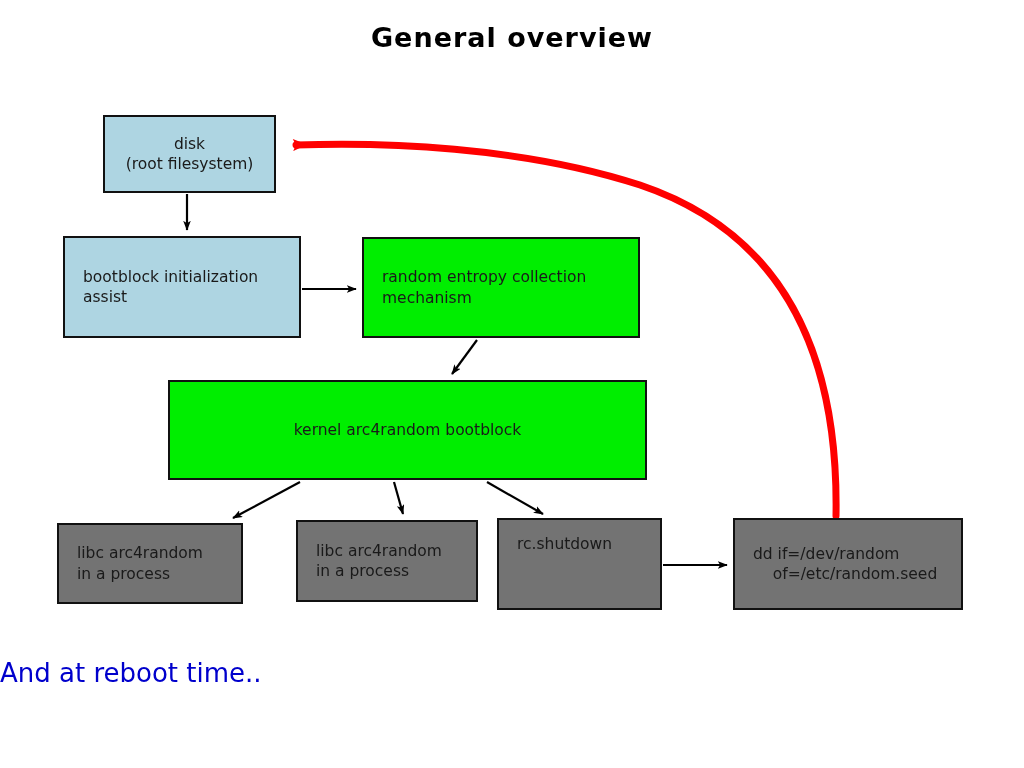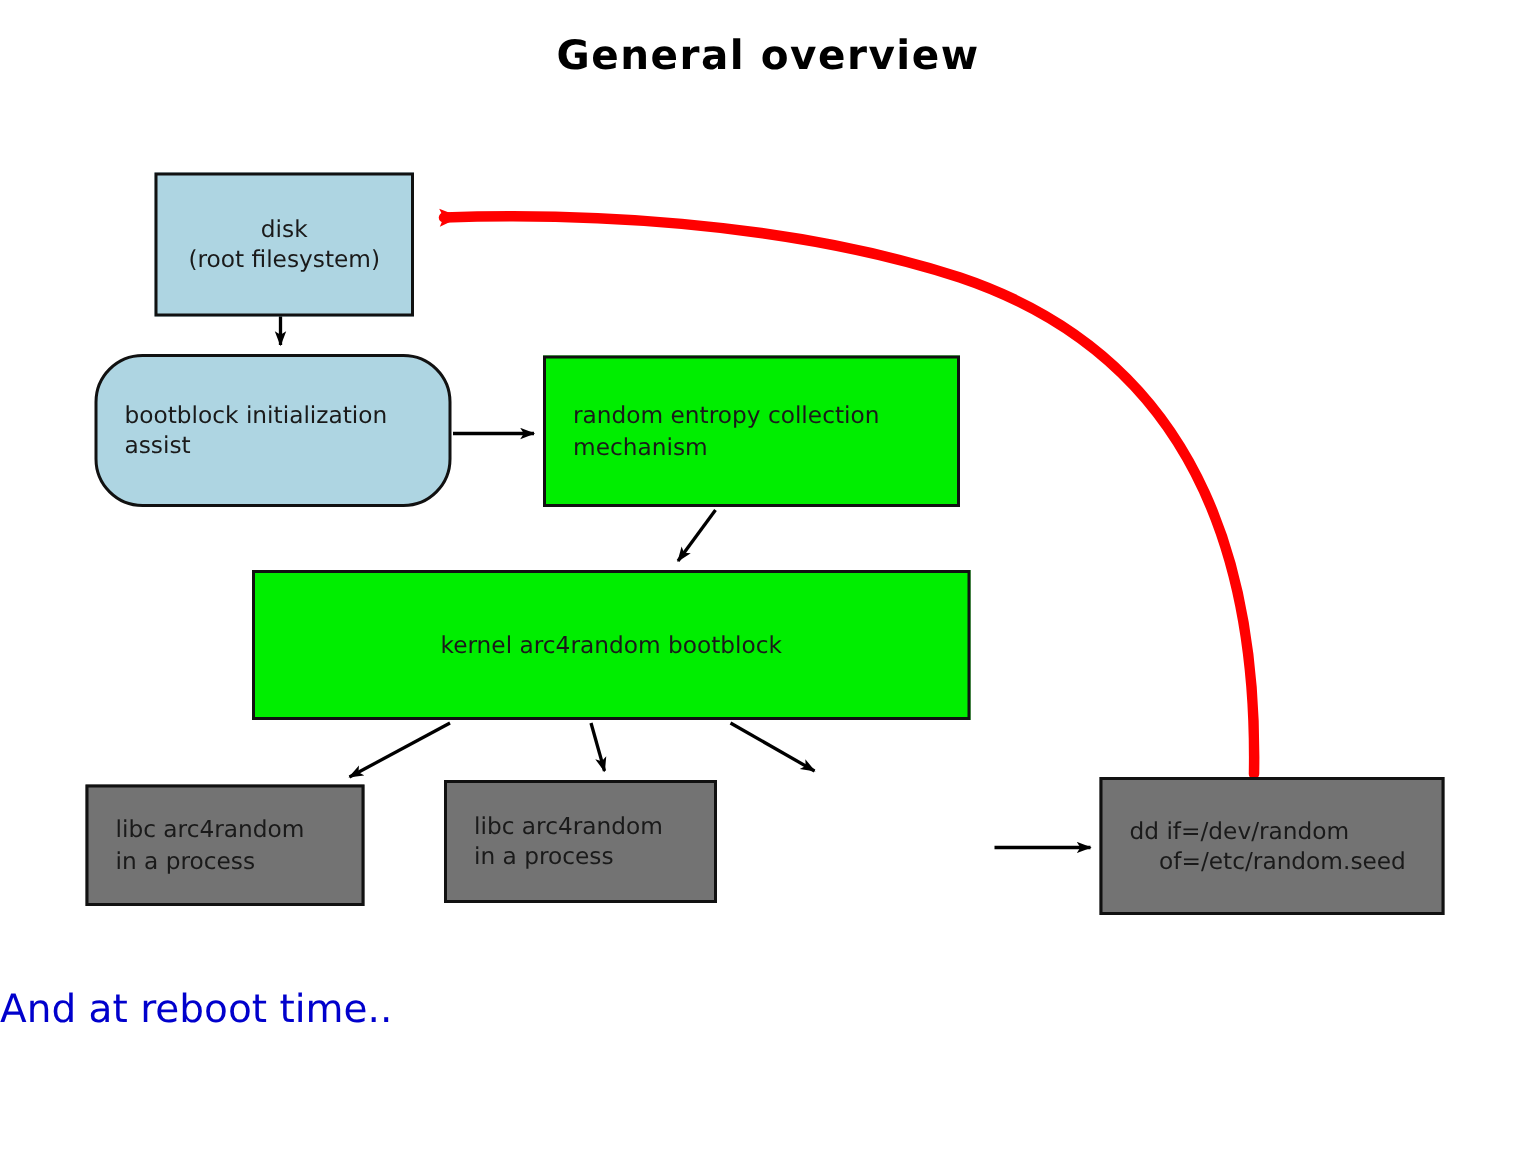--- a/index.html
+++ b/index.html
@@ -107,26 +107,26 @@
 
     <g>
       <path d="M663,565 L727,565" stroke="#000000" stroke-width="2.2" fill="none" marker-end="url(#ah)"></path>
     </g>
 
     <g>
       <path d="M836,516 C838,400 812,243 640,185 C520,146 380,142 296,145" stroke="#ff0000" stroke-width="7" fill="none" stroke-linecap="round" marker-end="url(#ahred)"></path>
     </g>
   </svg>
 
-  <div class="node n-blue align-center" style="left:103px; top:115px; width:173px; height:96px;">
+  <div class="node n-blue align-center" style="left:103px; top:115px; width:173px; height:78px;">
     <span class="label">disk
 (root filesystem)</span>
   </div>
 
-  <div class="node n-blue align-left" style="left:63px; top:236px; width:238px; height:102px;border-radius:32px;">
+  <div class="node n-blue align-left" style="left:63px; top:236px; width:238px; height:102px;">
     <span class="label">bootblock initialization
 assist</span>
   </div>
 
   <div class="node n-green align-left" style="left:362px; top:237px; width:278px; height:101px;">
     <span class="label">random entropy collection
 mechanism</span>
   </div>
 
   <div class="node n-green align-center" style="left:168px; top:380px; width:479px; height:100px;">
@@ -136,20 +136,23 @@
   <div class="node n-orange align-left" style="left:57px; top:523px; width:186px; height:81px;">
     <span class="label">libc arc4random
 in a process</span>
   </div>
 
   <div class="node n-orange align-left" style="left:296px; top:520px; width:182px; height:82px;">
     <span class="label">libc arc4random
 in a process</span>
   </div>
 
+  <div class="node n-orange align-left align-top" style="left:497px; top:518px; width:165px; height:92px;">
+    <span class="label">rc.shutdown</span>
+  </div>
 
   <div class="node n-orange align-left" style="left:733px; top:518px; width:230px; height:92px;">
     <span class="label">dd if=/dev/random
     of=/etc/random.seed</span>
   </div>
 
   <div class="footnote">And at reboot time..</div>
 
 </div>
 

